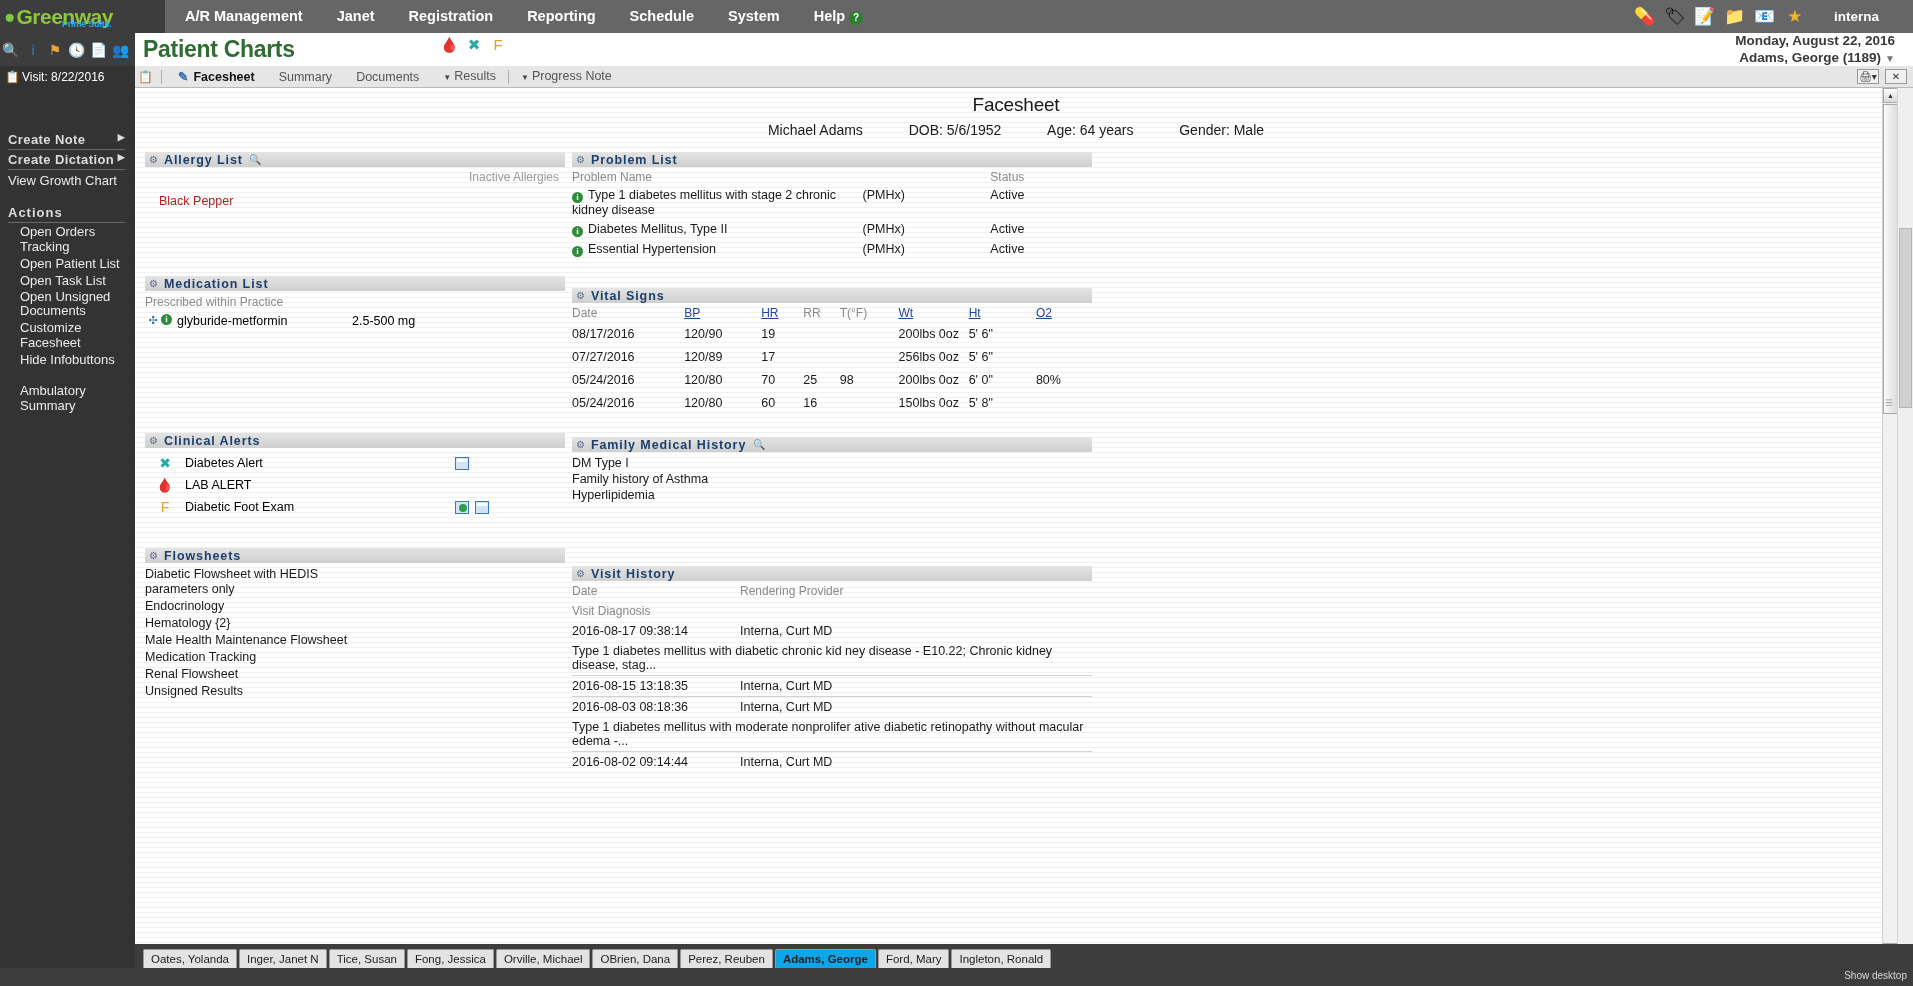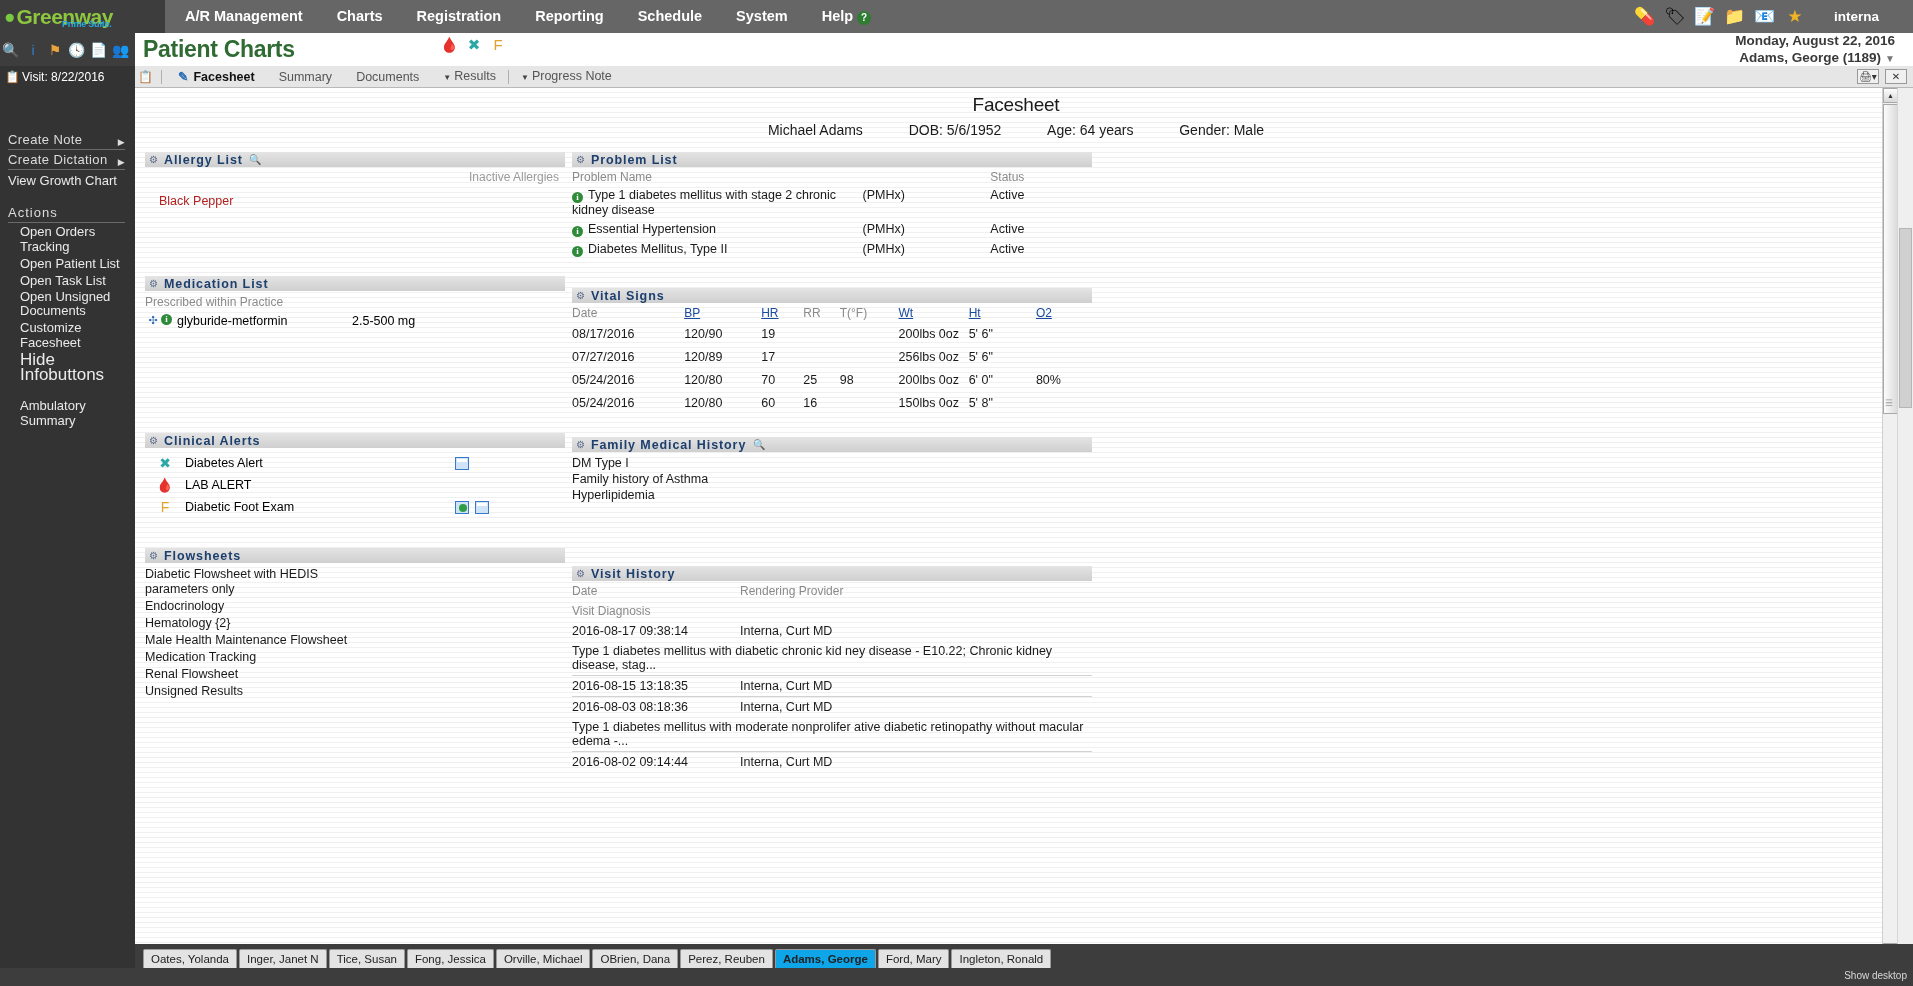--- a/index.html
+++ b/index.html
@@ -60,23 +60,23 @@
   .sidebar {
     position: absolute; top: 66px; left: 0; width: 135px; height: 920px;
     background: #333333; color: #e8e8e8;
   }
   .visit-row {
     display: flex; align-items: center; height: 22px; padding-left: 4px;
     font-size: 12px; color: #ffffff;
   }
   .visit-icon { width: 18px; font-size: 12px; text-align: center; }
   .sb-head {
-    font-size: 13px; font-weight: normal; color: #dcdcdc;
+    font-size: 13px; font-weight: bold; color: #dcdcdc;
     border-bottom: 1px solid #6a6a6a; margin: 0 10px 0 8px;
-    padding: 2px 0 2px 0; display: flex; align-items: flex-end;
+    padding: 2px 0 2px 0; display: flex; align-items: flex-start;
     letter-spacing: 0.4px;
   }
   .sb-head .arrow { margin-left: auto; font-size: 9px; }
   .sb-link {
     font-size: 12.5px; color: #eaeaea; padding: 1px 0 1px 20px;
     white-space: normal; line-height: 15px; cursor: default;
   }
   .sb-link.wrap { line-height: 14px; }
   .sb-gap { height: 14px; }
 
@@ -307,21 +307,21 @@
 <div class="app">
 
   <div class="topbar">
     <div class="logo-cell">
       <span class="logo-mark">●</span>
       <span class="logo-text">Greenway</span>
       <span class="logo-sub">Prime Suite.</span>
     </div>
     <div class="menu-items">
       <div class="menu-item">A/R Management</div>
-      <div class="menu-item">Charts</div>
+      <div class="menu-item">Janet</div>
       <div class="menu-item">Registration</div>
       <div class="menu-item">Reporting</div>
       <div class="menu-item">Schedule</div>
       <div class="menu-item">System</div>
       <div class="menu-item">
         <span>Help</span><span class="help-badge">?</span>
       </div>
     </div>
     <div class="topbar-right">
       <div class="tb-icon">💊</div>
@@ -364,21 +364,21 @@
     <div class="sb-gap"></div>
 
     <div class="sb-head" style="letter-spacing:1px">
       <span>Actions</span>
     </div>
     <div class="sb-link" style="font-size:13px">Open Orders Tracking</div>
     <div class="sb-link" style="font-size:13px">Open Patient List</div>
     <div class="sb-link" style="font-size:13px">Open Task List</div>
     <div class="sb-link wrap" style="font-size:13px">Open Unsigned Documents</div>
     <div class="sb-link" style="font-size:13px">Customize Facesheet</div>
-    <div class="sb-link" style="font-size:17px">Hide Infobuttons</div>
+    <div class="sb-link" style="font-size:13px">Hide Infobuttons</div>
 
     <div class="sb-gap"></div>
     <div class="sb-link" style="font-size:13px">Ambulatory Summary</div>
   </div>
 
   <div class="content-header">
     <div class="pc-title">Patient Charts</div>
     <div class="hdr-icons">
       <div class="hdr-ic">🩸</div>
       <div class="hdr-ic" style="color:#2aa7a7">✖</div>
@@ -521,28 +521,28 @@
             <tbody>
               <tr>
                 <td style="width:200px">
                   <span class="info-ic">i</span><span>Type 1 diabetes mellitus with stage 2 chronic kidney disease</span>
                 </td>
                 <td class="col-pmhx">(PMHx)</td>
                 <td class="col-status">Active</td>
               </tr>
               <tr>
                 <td>
-                  <span class="info-ic">i</span><span>Essential Hypertension</span>
+                  <span class="info-ic">i</span><span>Diabetes Mellitus, Type II</span>
                 </td>
                 <td class="col-pmhx">(PMHx)</td>
                 <td class="col-status">Active</td>
               </tr>
               <tr>
                 <td>
-                  <span class="info-ic">i</span><span>Diabetes Mellitus, Type II</span>
+                  <span class="info-ic">i</span><span>Essential Hypertension</span>
                 </td>
                 <td class="col-pmhx">(PMHx)</td>
                 <td class="col-status">Active</td>
               </tr>
             </tbody>
           </table>
         </div>
 
         <div style="height:28px"></div>
 

